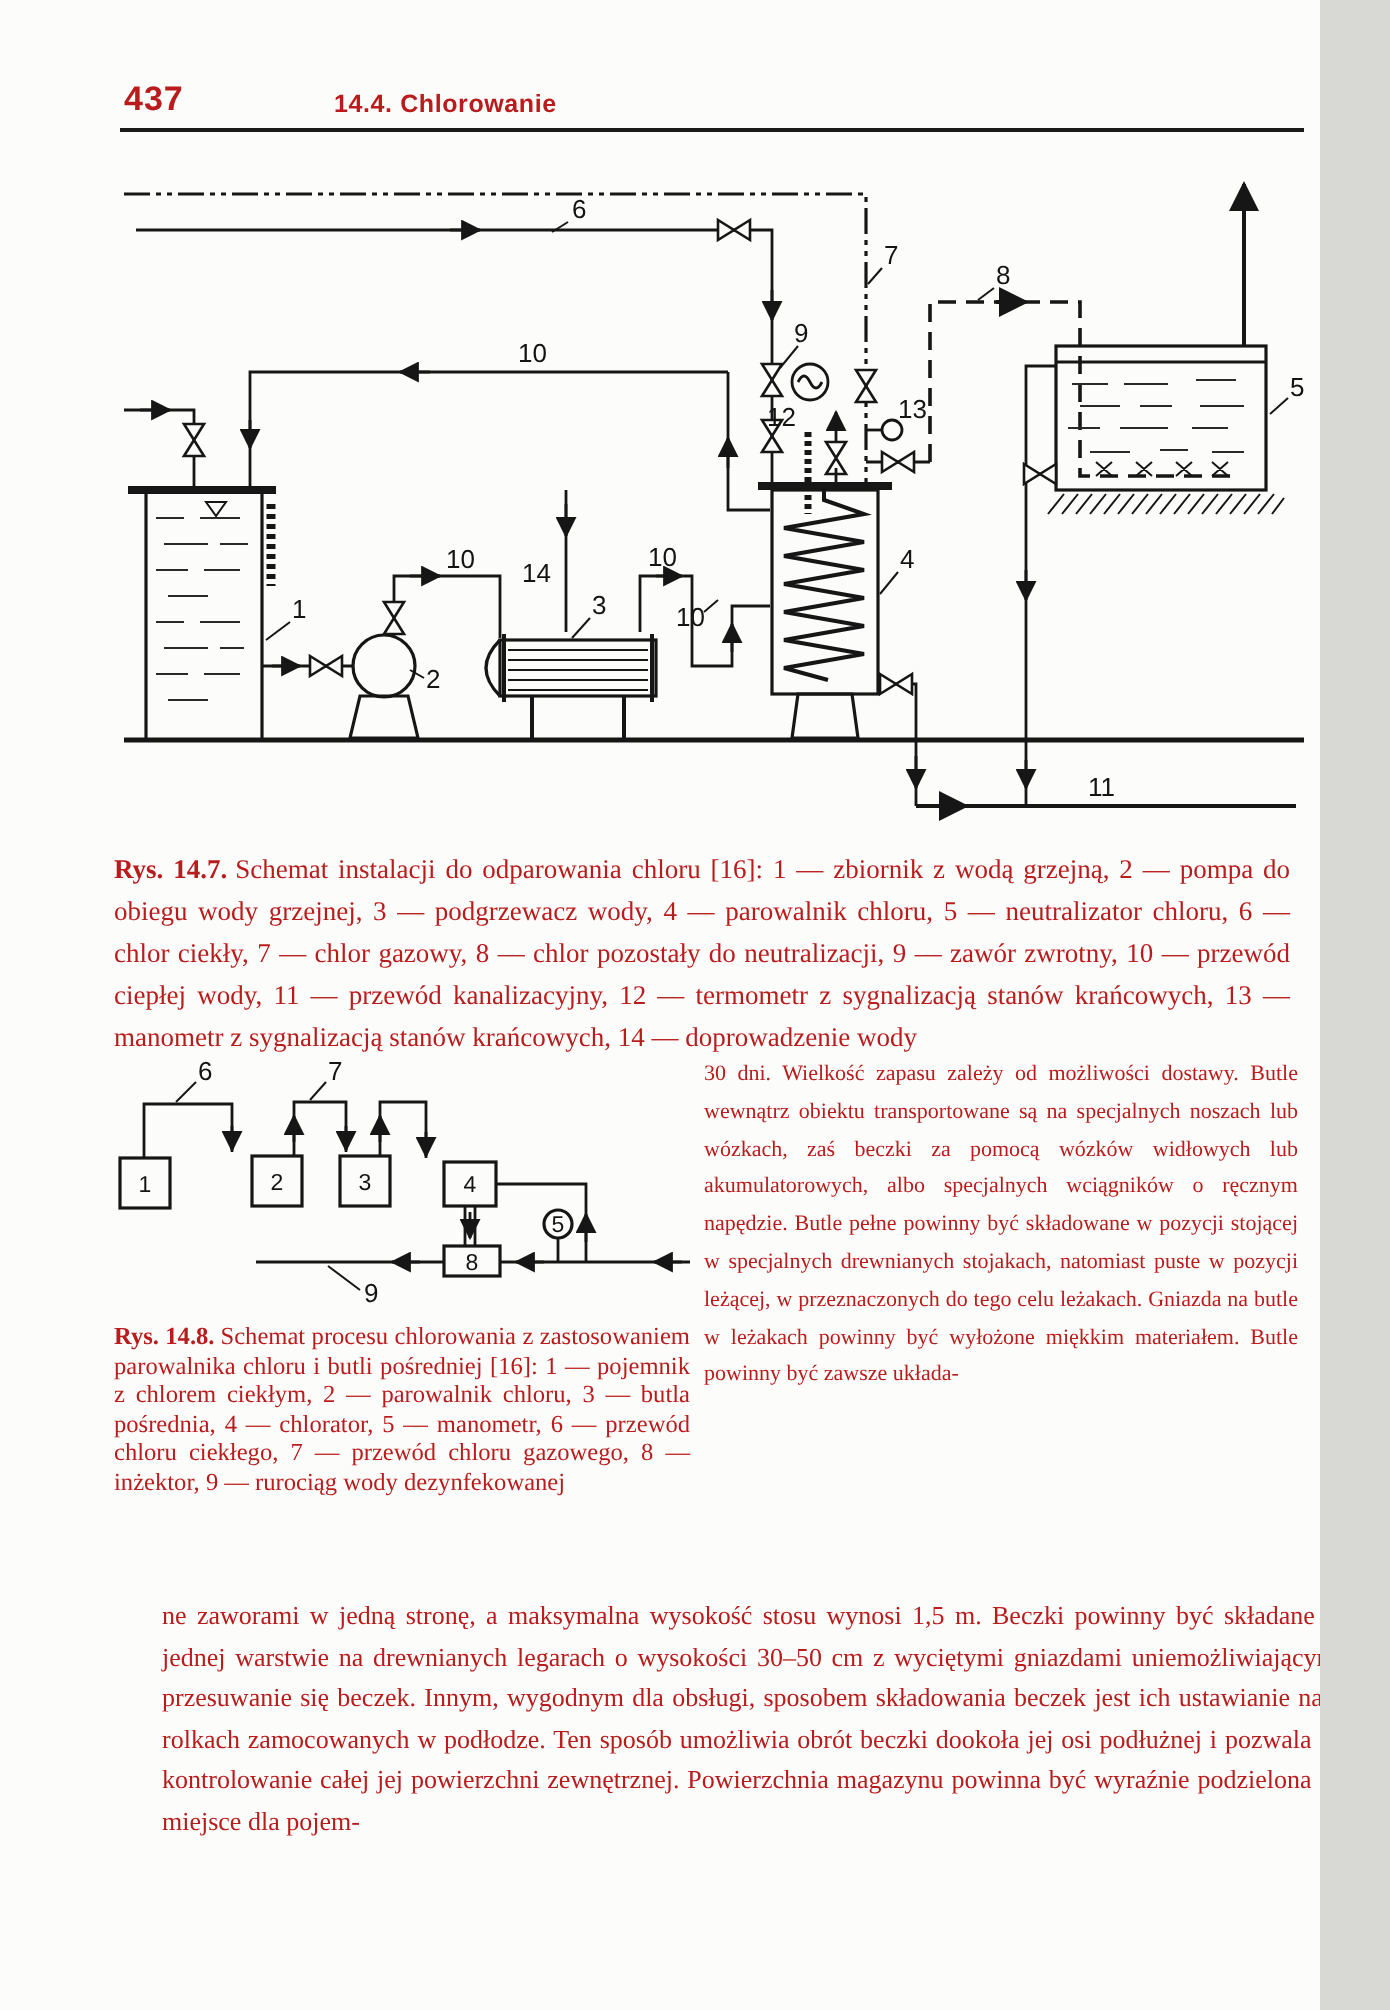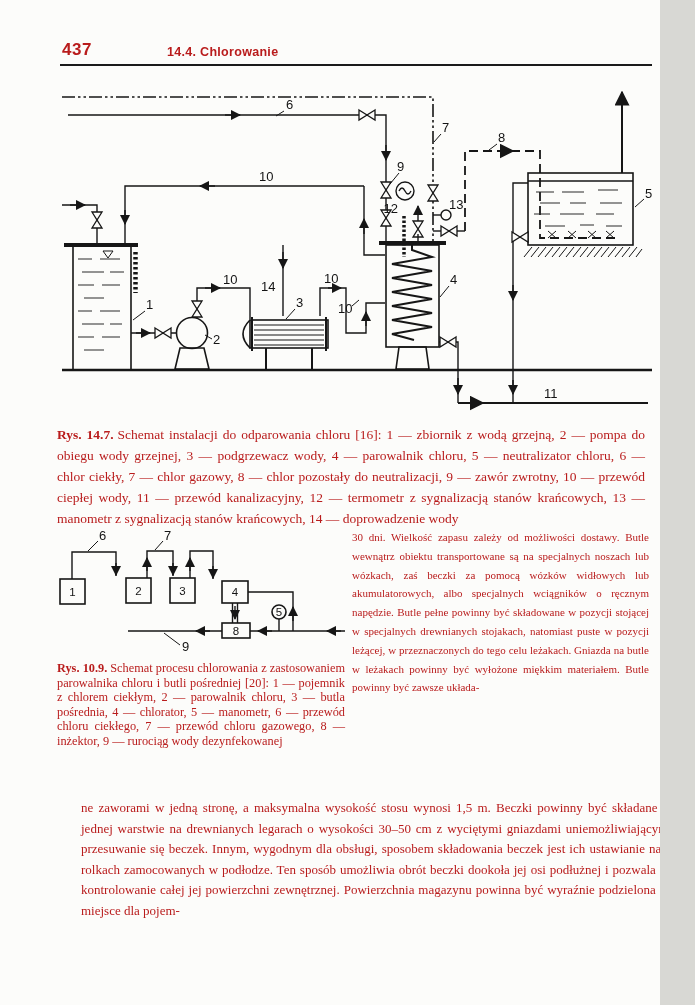--- a/index.html
+++ b/index.html
@@ -255,20 +255,20 @@
       <path class="pipe" d="M128,631 H222 M250,631 H345"></path>
       <line class="pipe" x1="210" y1="631" x2="196" y2="631" marker-end="url(#ah)"></line>
       <line class="pipe" x1="272" y1="631" x2="258" y2="631" marker-end="url(#ah)"></line>
       <line class="pipe" x1="341" y1="631" x2="327" y2="631" marker-end="url(#ah)"></line>
       <line class="thin" x1="180" y1="645" x2="164" y2="633"></line>
       <text class="lbl" x="182" y="651">9</text>
     </g>
   </svg>
 
   <div class="abs cap2" style="left:57px;top:661px;width:288px;">
-    <b>Rys. 10.9.</b><span>Schemat procesu chlorowania z zastosowaniem parowalnika chloru i butli pośredniej [20]: 1 — pojemnik z chlorem ciekłym, 2 — parowalnik chloru, 3 — butla pośrednia, 4 — chlorator, 5 — manometr, 6 — przewód chloru ciekłego, 7 — przewód chloru gazowego, 8 — inżektor, 9 — rurociąg wody dezynfekowanej</span>
+    <b>Rys. 14.8.</b><span>Schemat procesu chlorowania z zastosowaniem parowalnika chloru i butli pośredniej [16]: 1 — pojemnik z chlorem ciekłym, 2 — parowalnik chloru, 3 — butla pośrednia, 4 — chlorator, 5 — manometr, 6 — przewód chloru ciekłego, 7 — przewód chloru gazowego, 8 — inżektor, 9 — rurociąg wody dezynfekowanej</span>
   </div>
 
   <div class="abs body-col" style="left:352px;top:528px;width:297px;">30 dni. Wielkość zapasu zależy od możliwości dostawy. Butle wewnątrz obiektu transportowane są na specjalnych noszach lub wózkach, zaś beczki za pomocą wózków widłowych lub akumulatorowych, albo specjalnych wciągników o ręcznym napędzie. Butle pełne powinny być składowane w pozycji stojącej w specjalnych drewnianych stojakach, natomiast puste w pozycji leżącej, w przeznaczonych do tego celu leżakach. Gniazda na butle w leżakach powinny być wyłożone miękkim materiałem. Butle powinny być zawsze układa-</div>
 
   <div class="abs body-bottom" style="left:57px;top:798px;width:591px;">ne zaworami w jedną stronę, a maksymalna wysokość stosu wynosi 1,5 m. Beczki powinny być składane w jednej warstwie na drewnianych legarach o wysokości 30–50 cm z wyciętymi gniazdami uniemożliwiającymi przesuwanie się beczek. Innym, wygodnym dla obsługi, sposobem składowania beczek jest ich ustawianie na 4 rolkach zamocowanych w podłodze. Ten sposób umożliwia obrót beczki dookoła jej osi podłużnej i pozwala na kontrolowanie całej jej powierzchni zewnętrznej. Powierzchnia magazynu powinna być wyraźnie podzielona na miejsce dla pojem-</div>
 
 </div>
 
 </body></html>

